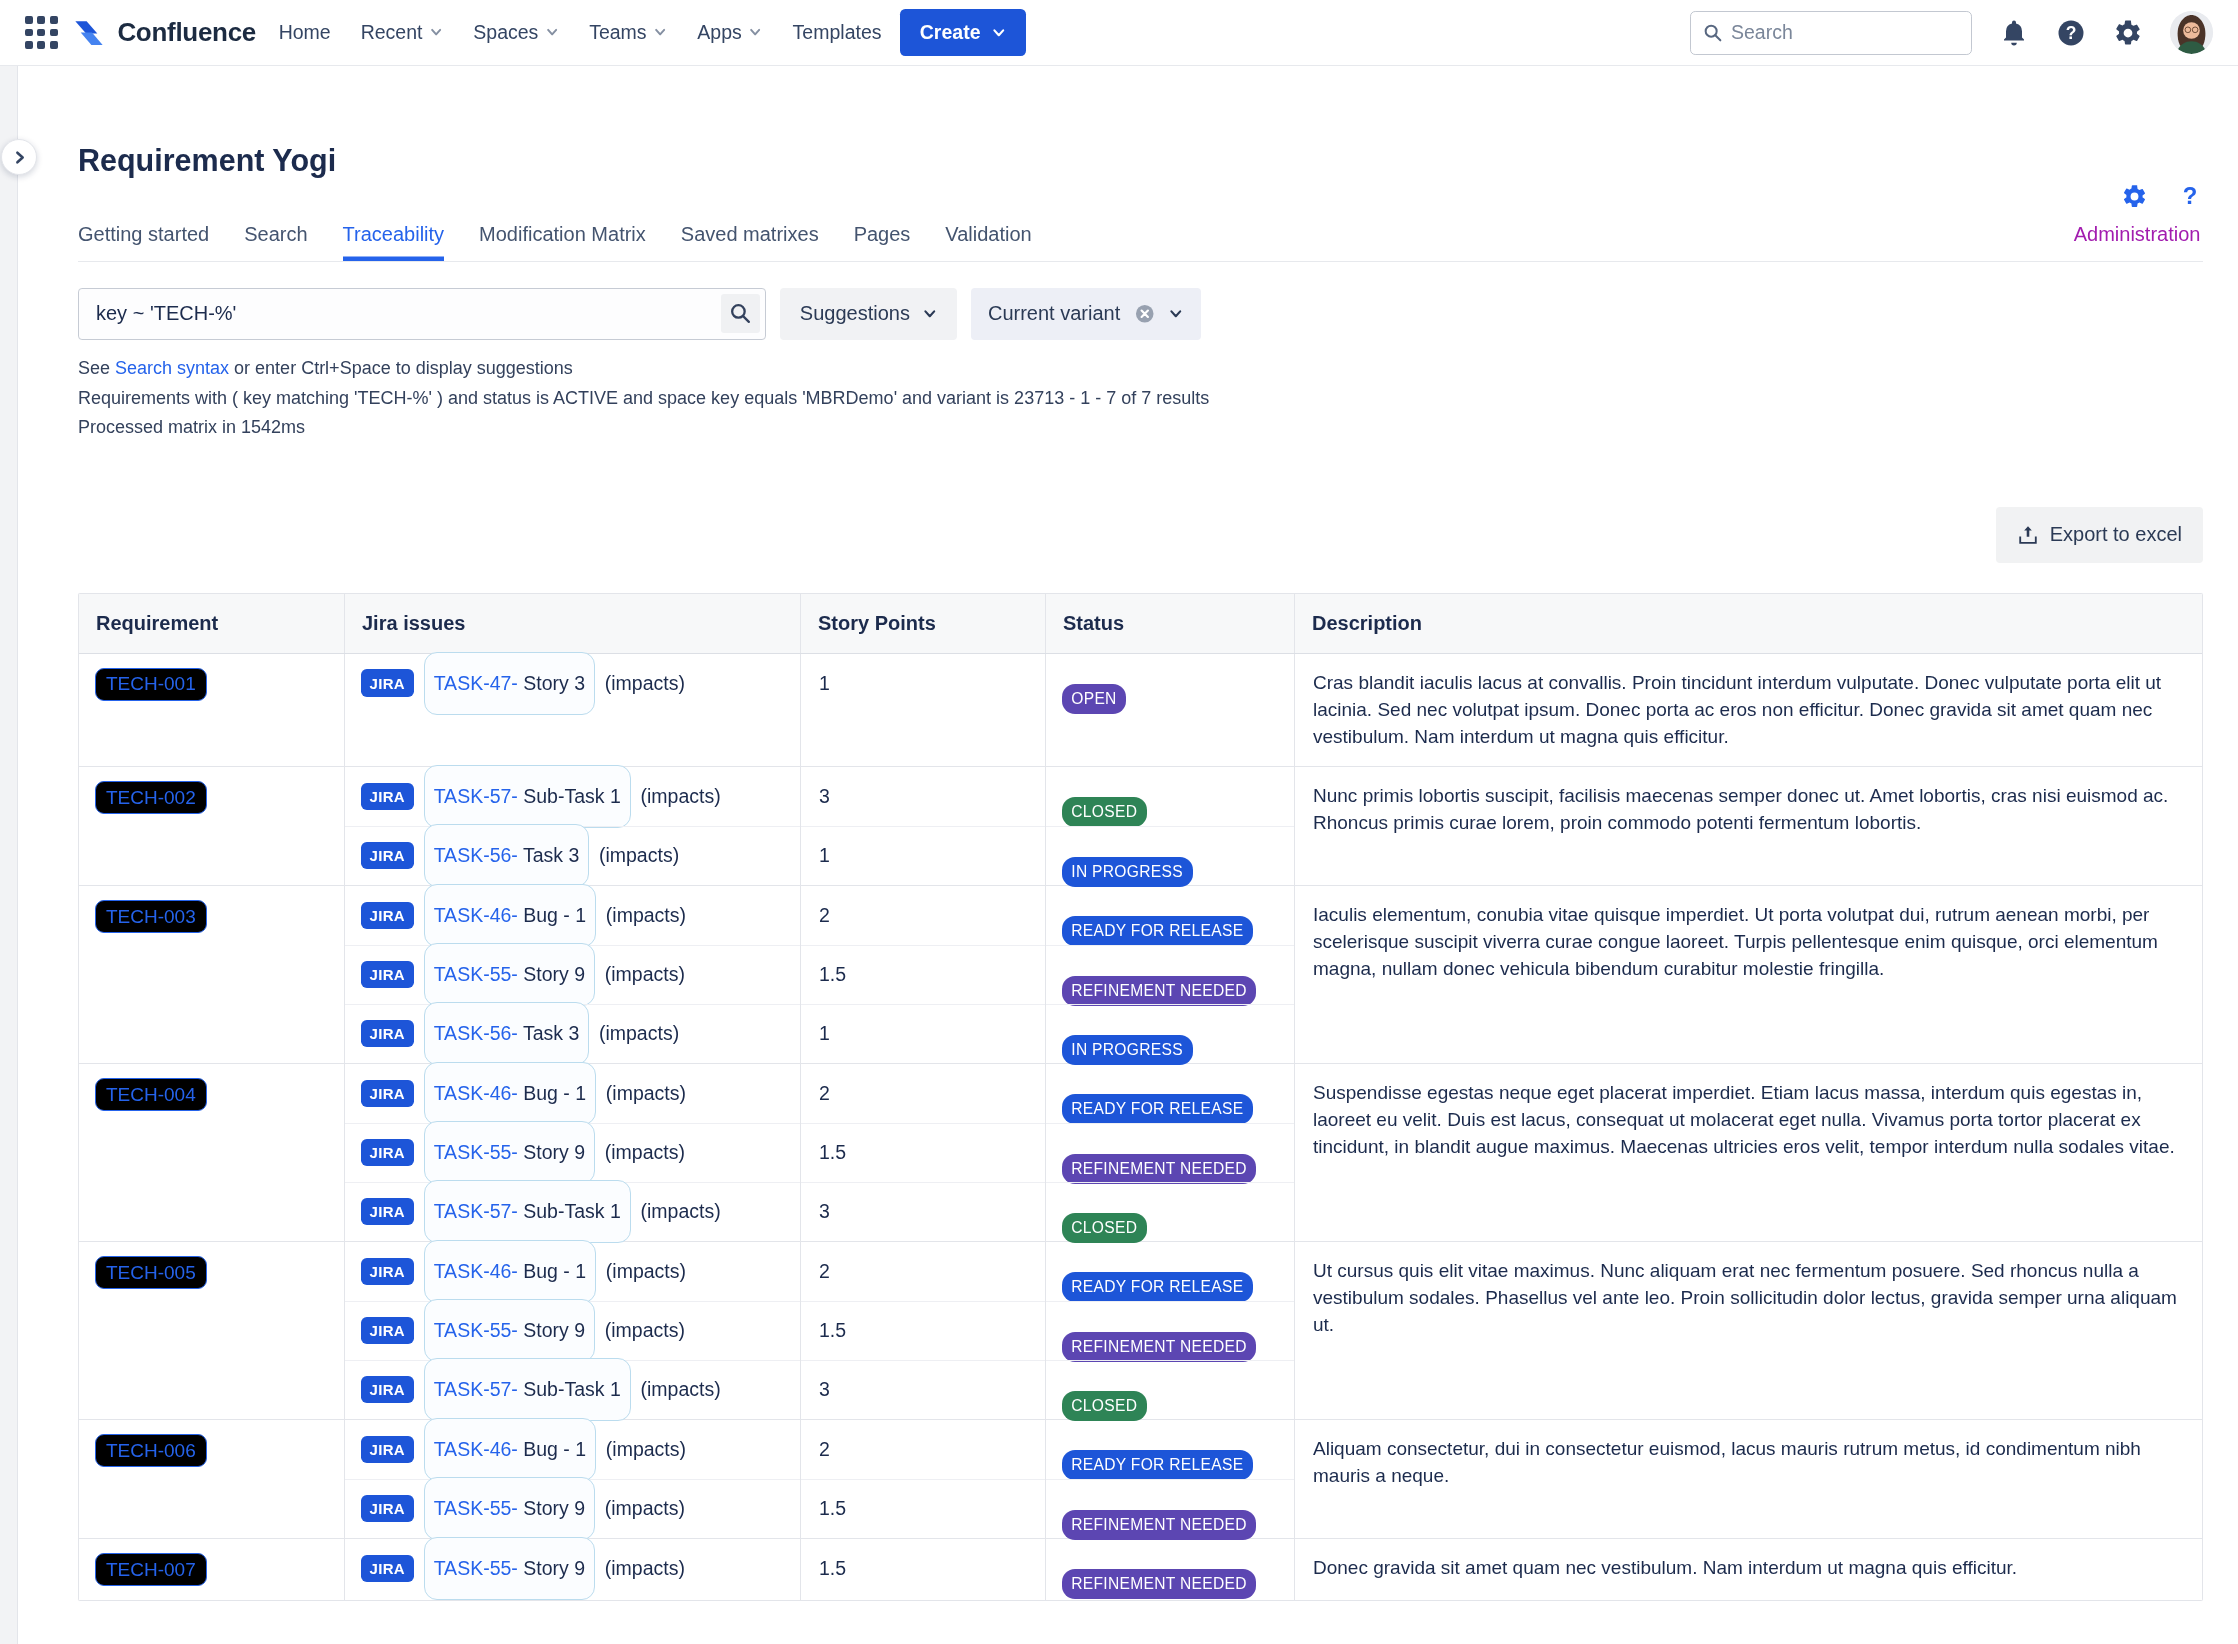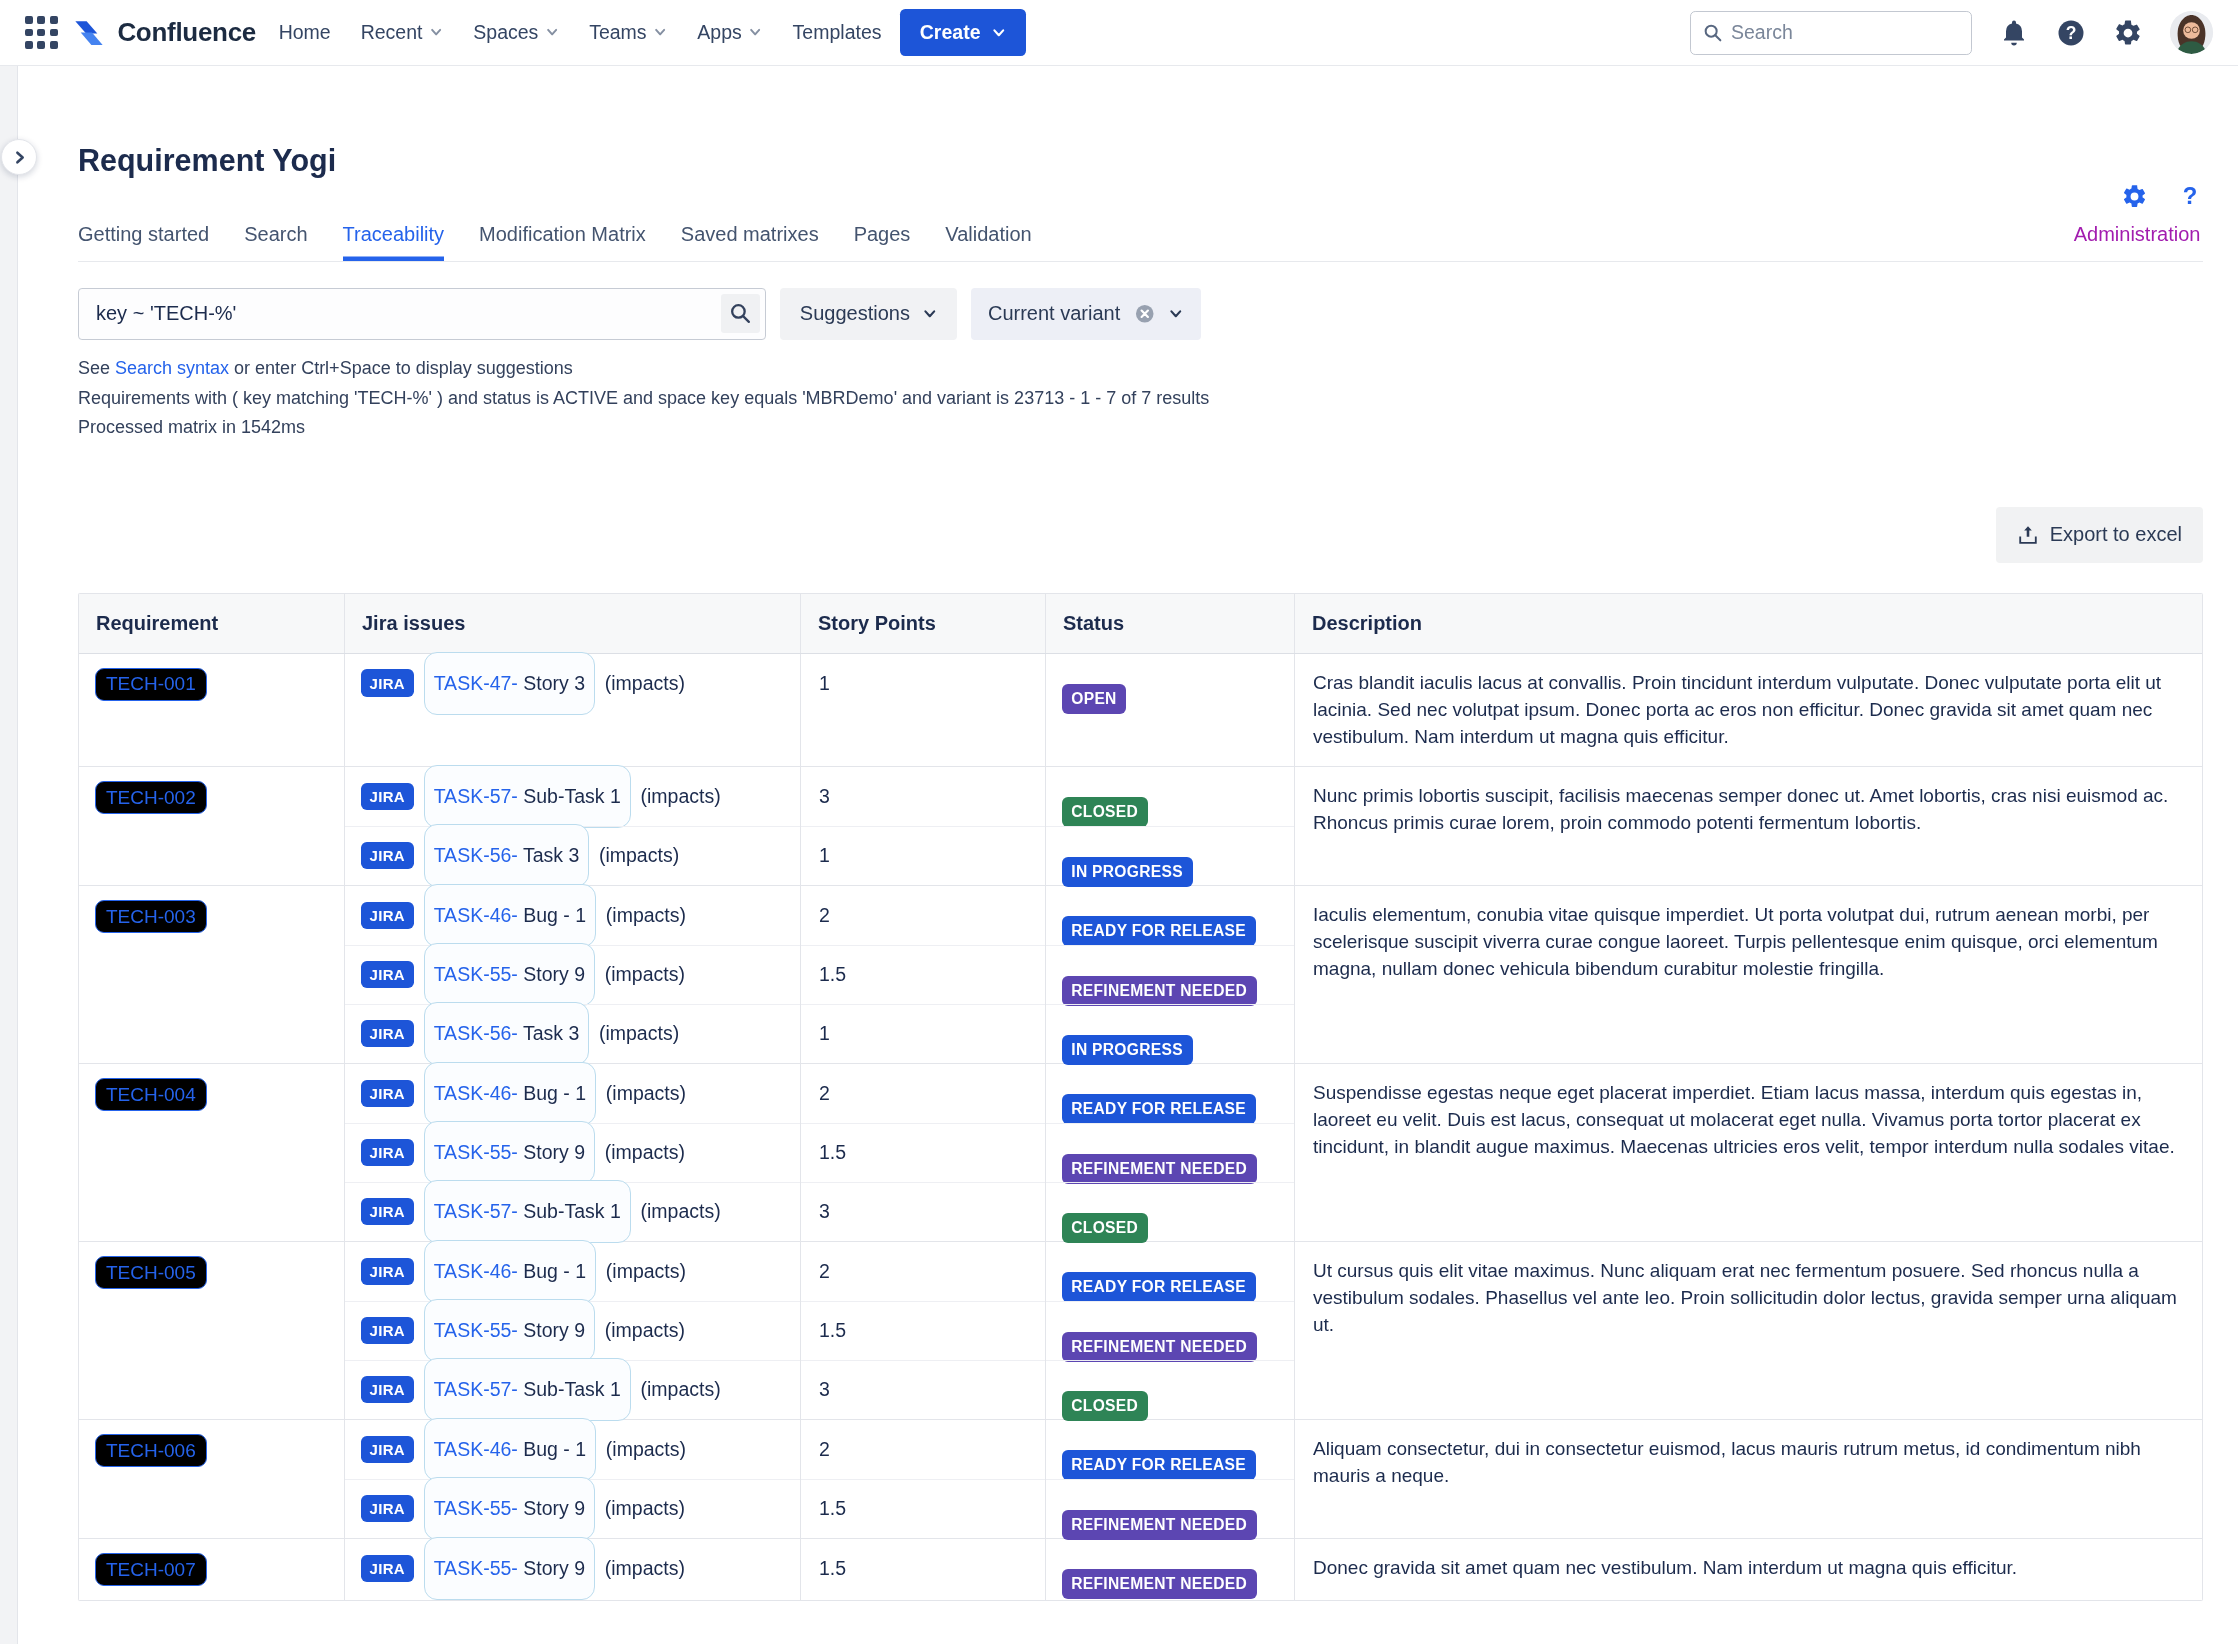--- a/index.html
+++ b/index.html
@@ -103,22 +103,22 @@
   .jsub { gap: 9.7px; }
   .jira-badge { background: #1D55D8; color: #fff; font-size: 15px; font-weight: 700;
     border-radius: 5.8px; padding: 5.2px 9px; letter-spacing: 0.3px; flex: none; }
   .task-pill { display: inline-flex; align-items: center; border: 1.9px solid #BBDCEE;
     border-radius: 13px; background: #FBFDFF; padding: 19px 9px; font-size: 19.5px;
     cursor: pointer; white-space: nowrap; }
   .task-key { color: #2563EB; text-decoration: none; cursor: pointer; }
   .task-sum { color: #1C2B4D; white-space: pre; }
   .impacts { font-size: 19.5px; color: #1C2B4D; white-space: nowrap; }
   .spsub { font-size: 19.5px; color: #1C2B4D; padding-left: 18px; }
-  .status-badge { color: #fff; font-size: 15.6px; font-weight: 700; letter-spacing: 0.3px;
-    border-radius: 6px; padding: 5.8px 9.7px; white-space: nowrap; margin-top: 32px; }
+  .status-badge { color: #fff; font-size: 15.6px; font-weight: 400; letter-spacing: 0.3px;
+    border-radius: 13px; padding: 5.8px 9.7px; white-space: nowrap; margin-top: 32px; }
   .desccell { border-left: 1.3px solid #E3E5EA; padding: 15.6px 18px; font-size: 19px;
     line-height: 27px; color: #1C2B4D; }
 </style>
 </head>
 <body>
 
 <svg width="0" height="0" style="position:absolute" aria-hidden="true">
   <symbol id="i-chev" viewBox="0 0 16 16">
       <path d="M3.5 5.5 L8 10.5 L12.5 5.5" fill="none" stroke="currentColor" stroke-width="2.2" stroke-linecap="round" stroke-linejoin="round"></path>
     </symbol>

